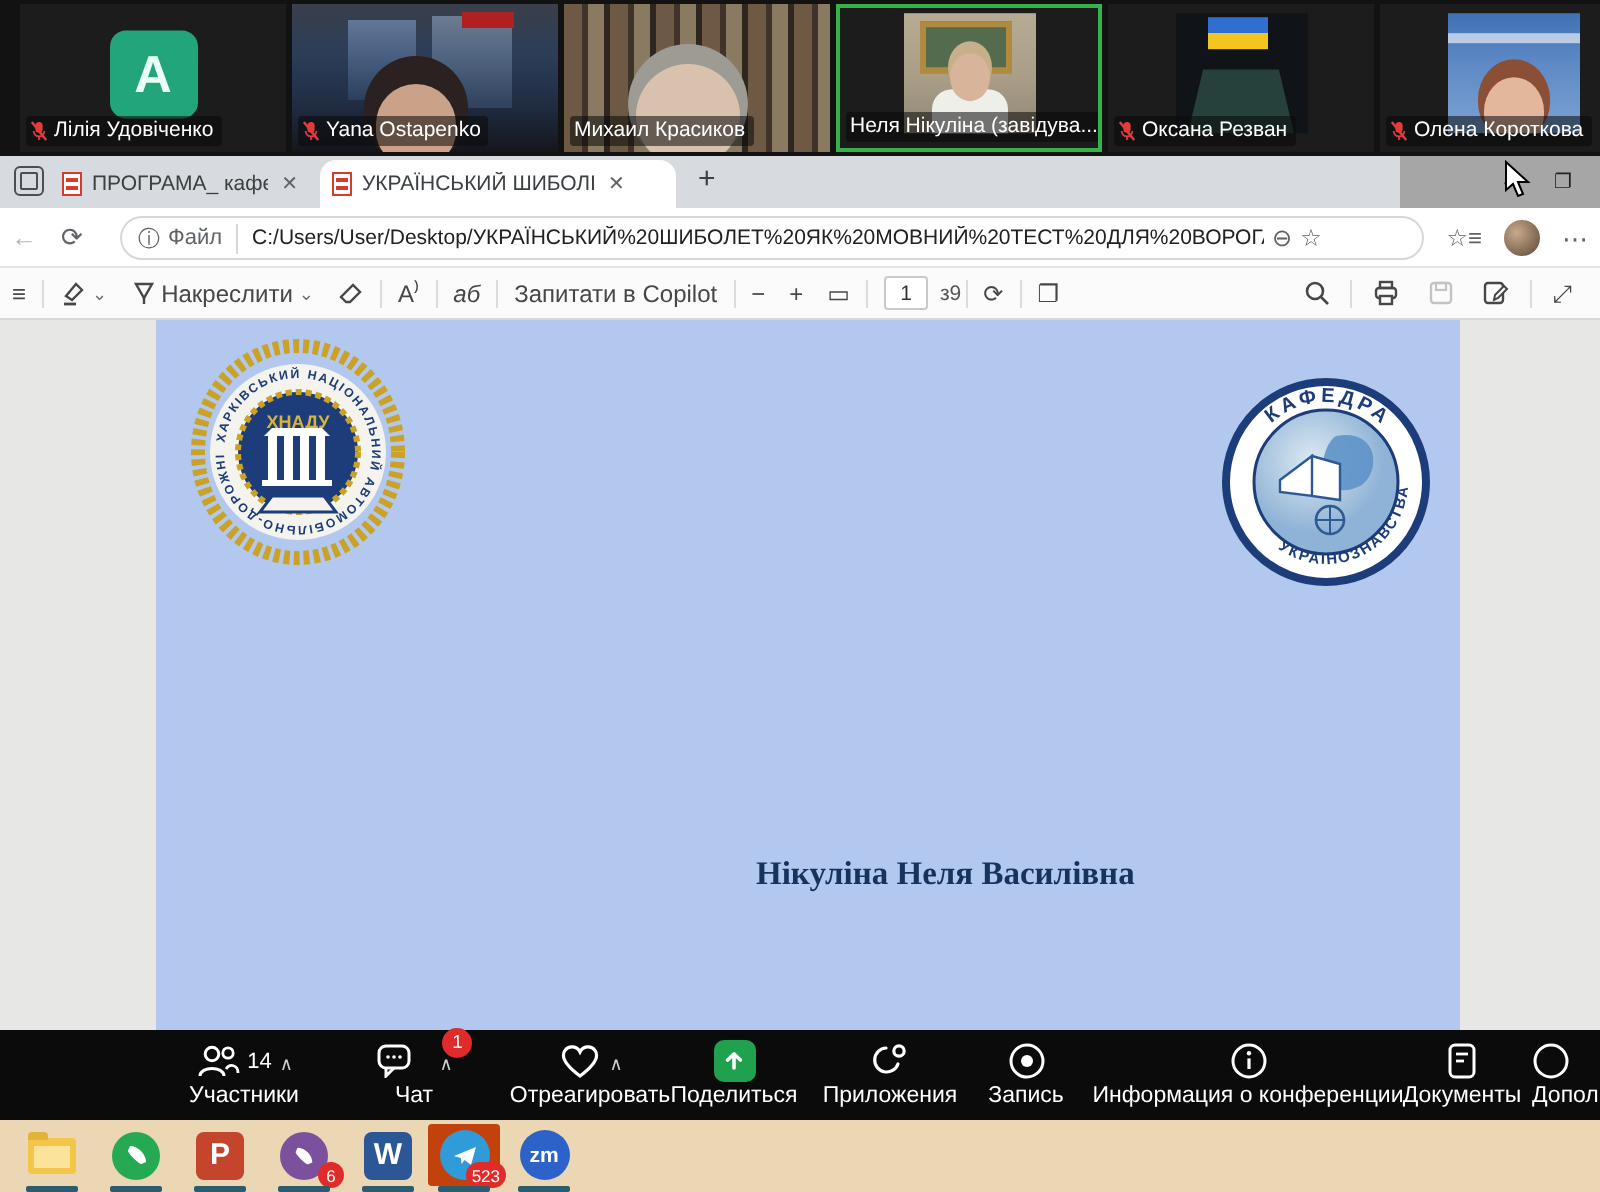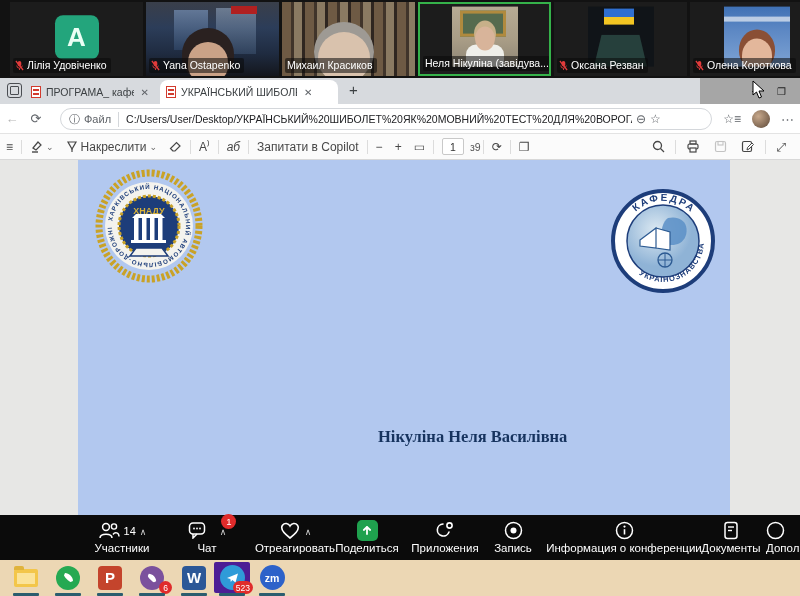--- a/index.html
+++ b/index.html
@@ -96,21 +96,21 @@
   .zlabel{font-size:11.5px;margin-top:1px;white-space:nowrap;}
   .zcount{font-size:11px;margin-top:2px;}
   .zchev{font-size:9px;color:#cfcfcf;margin-top:3px;}
   .zbadge{position:absolute;top:-5px;right:-10px;min-width:15px;height:15px;border-radius:8px;background:#e02b2b;
           color:#fff;font-size:9.5px;display:flex;align-items:center;justify-content:center;padding:0 3px;}
   .sharebtn{width:21px;height:21px;border-radius:5px;background:#1fa14e;display:flex;align-items:center;justify-content:center;}
 
   
   .taskbar{position:absolute;left:0;top:560px;width:800px;height:36px;background:#ecd7b4;}
   .tapp{position:absolute;top:2px;width:36px;height:31px;display:flex;align-items:center;justify-content:center;}
-  .tapp.hl{background:#4c1d95;border-radius:2px;}
+  .tapp.hl{background:#c2410c;border-radius:2px;}
   .runbar{position:absolute;top:33px;height:3px;width:26px;background:#2b5d6e;border-radius:1px;}
   .circ{border-radius:50%;display:flex;align-items:center;justify-content:center;color:#fff;font-weight:bold;}
   .sq{border-radius:4px;display:flex;align-items:center;justify-content:center;color:#fff;font-weight:bold;}
   .tbadge{position:absolute;border-radius:8px;background:#e02b2b;color:#fff;font-size:8.5px;
           display:flex;align-items:center;justify-content:center;padding:0 3px;height:13px;min-width:13px;}
   .folder{position:relative;width:24px;height:18px;background:#f3c64a;border-radius:2px;}
   .folder::before{content:"";position:absolute;left:0;top:-3px;width:10px;height:4px;background:#e0b33c;border-radius:2px 2px 0 0;}
   .folder::after{content:"";position:absolute;left:3px;top:4px;width:18px;height:11px;background:#fbe39a;}
 </style>
 </head>

